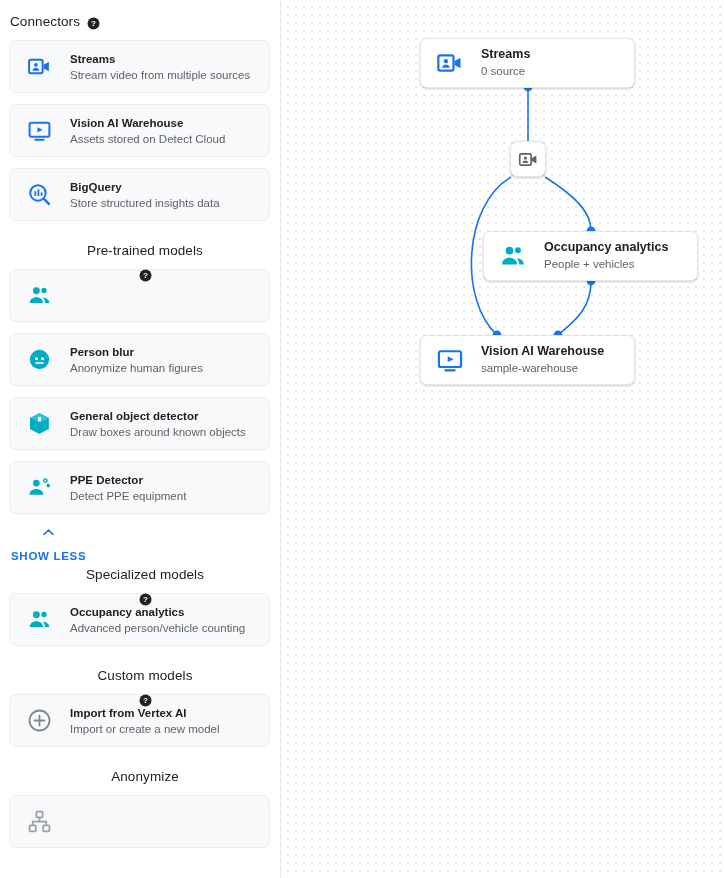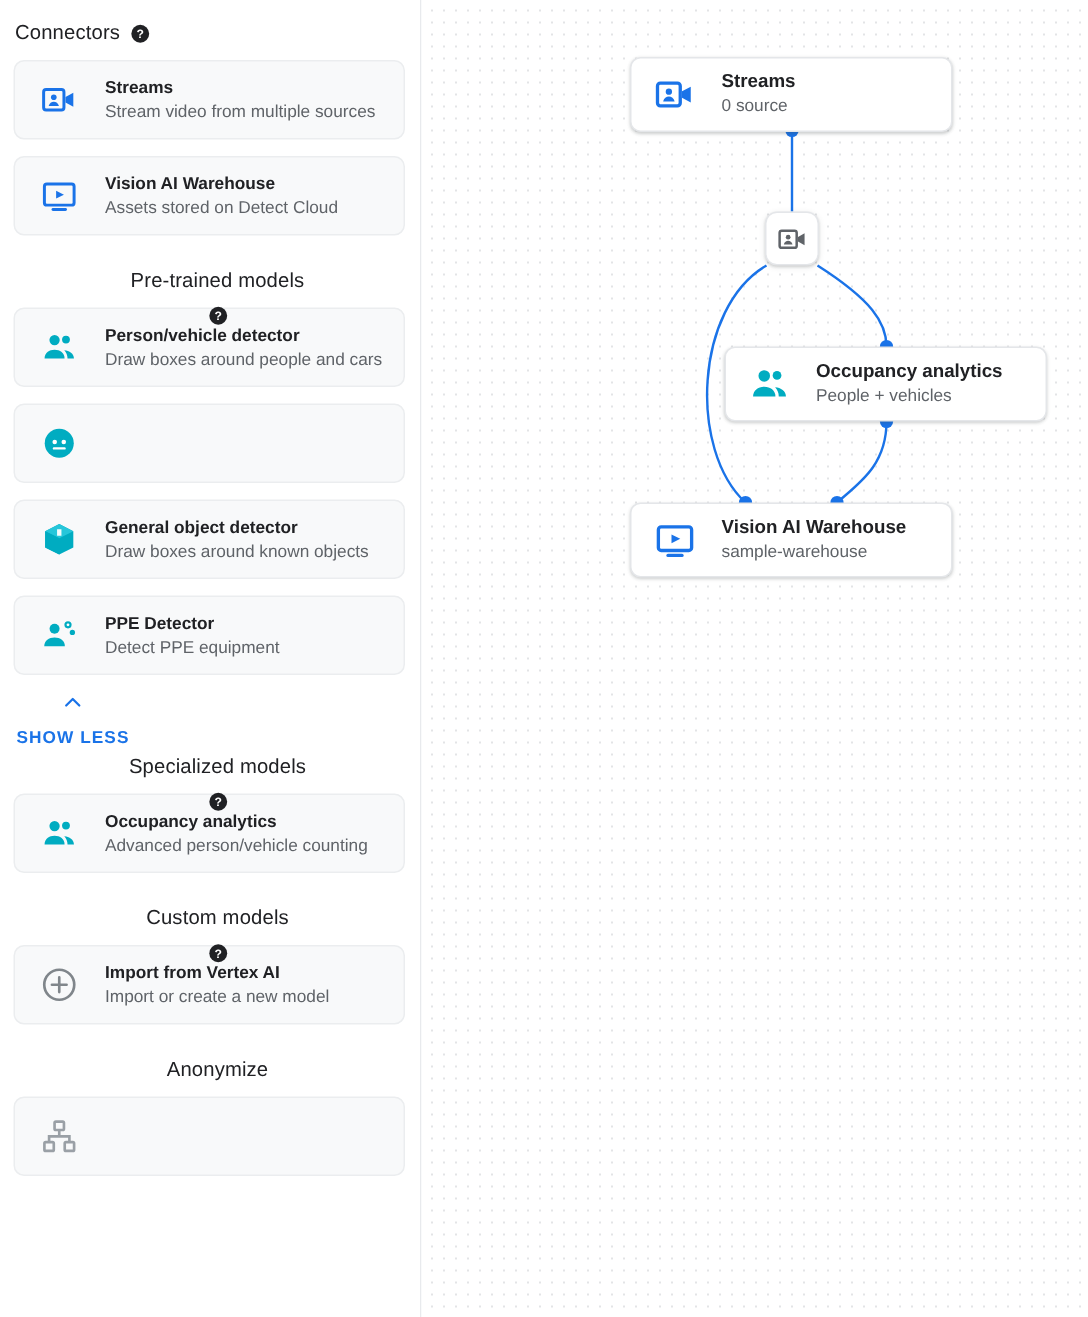--- a/index.html
+++ b/index.html
@@ -187,20 +187,33 @@
           <path d="M10 8.8l5 2.5-5 2.5z" fill="#1a73e8" stroke="none"></path>
           <path d="M8 20.8h8" stroke-linecap="round"></path>
         </svg>
       </span>
       <span class="card-txt">
         <span class="card-title">Vision AI Warehouse</span>
         <span class="card-sub">Assets stored on Detect Cloud</span>
       </span>
     </div>
 
+    <div class="card">
+      <span class="card-ico">
+        <svg viewBox="0 0 24 24" width="25" height="25" fill="none" stroke="#1a73e8" stroke-width="1.9">
+          <circle cx="10.5" cy="10.5" r="7.4"></circle>
+          <path d="M16 16l5 5" stroke-linecap="round" stroke-width="2.3"></path>
+          <path d="M8 12.6V9.4M11 12.6V7.6M14 12.6v-2" stroke-linecap="round" stroke-width="1.7"></path>
+        </svg>
+      </span>
+      <span class="card-txt">
+        <span class="card-title">BigQuery</span>
+        <span class="card-sub">Store structured insights data</span>
+      </span>
+    </div>
 
     <div class="section-head gap-before-section">
       <span class="section-title">Pre-trained models</span>
       <span class="help-icon">
         <svg viewBox="0 0 24 24" width="13" height="13">
             <circle cx="12" cy="12" r="11" fill="#202124"></circle>
             <text x="12" y="17.5" font-size="15" font-family="Liberation Sans, sans-serif" font-weight="bold" fill="#ffffff" text-anchor="middle">?</text>
           </svg>
       </span>
     </div>
@@ -208,34 +221,34 @@
     <div class="card">
       <span class="card-ico">
         <svg viewBox="0 0 24 24" width="25" height="25" fill="#00acc1">
           <circle cx="9" cy="7.4" r="3.3"></circle>
           <path d="M2.6 19.2c0-3.5 2.9-5.6 6.4-5.6s6.4 2.1 6.4 5.6z"></path>
           <path d="M16 8.2a3 3 0 0 0 0-3.4 3.1 3.1 0 0 1 0 3.4z" opacity="0.95"></path>
           <circle cx="16.3" cy="7.1" r="2.5"></circle>
           <path d="M15.2 13.9c3.3 0.2 6.2 2.2 6.2 5.3h-4.1c0-2.1-0.8-3.9-2.1-5.3z"></path>
         </svg>
       </span>
-      <span class="card-txt">
-        <span class="card-title">Person/vehicle detector</span>
-        <span class="card-sub">Draw boxes around people and cars</span>
-      </span>
     </div>
 
     <div class="card">
       <span class="card-ico">
         <svg viewBox="0 0 24 24" width="25" height="25">
           <circle cx="12" cy="12" r="9.3" fill="#00acc1"></circle>
           <circle cx="9.1" cy="11.2" r="1.45" fill="#ffffff"></circle>
           <circle cx="14.9" cy="11.2" r="1.45" fill="#ffffff"></circle>
           <path d="M8.6 15.3h6.8" stroke="#ffffff" stroke-width="1.5" stroke-linecap="round" fill="none"></path>
         </svg>
+      </span>
+      <span class="card-txt">
+        <span class="card-title">Person blur</span>
+        <span class="card-sub">Anonymize human figures</span>
       </span>
     </div>
 
     <div class="card">
       <span class="card-ico">
         <svg viewBox="0 0 24 24" width="25" height="25">
           <path d="M12 2.2l9 4.6v10.4L12 21.8 3 17.2V6.8z" fill="#00acc1"></path>
           <path d="M12 2.2l9 4.6L12 11.4 3 6.8z" fill="#26c6da"></path>
           <path d="M12 11.4v10.4L3 17.2V6.8z" fill="#00acc1"></path>
           <path d="M10.6 5.6h2.8v4.2h-2.8z" fill="#ffffff" opacity="0.95"></path>

